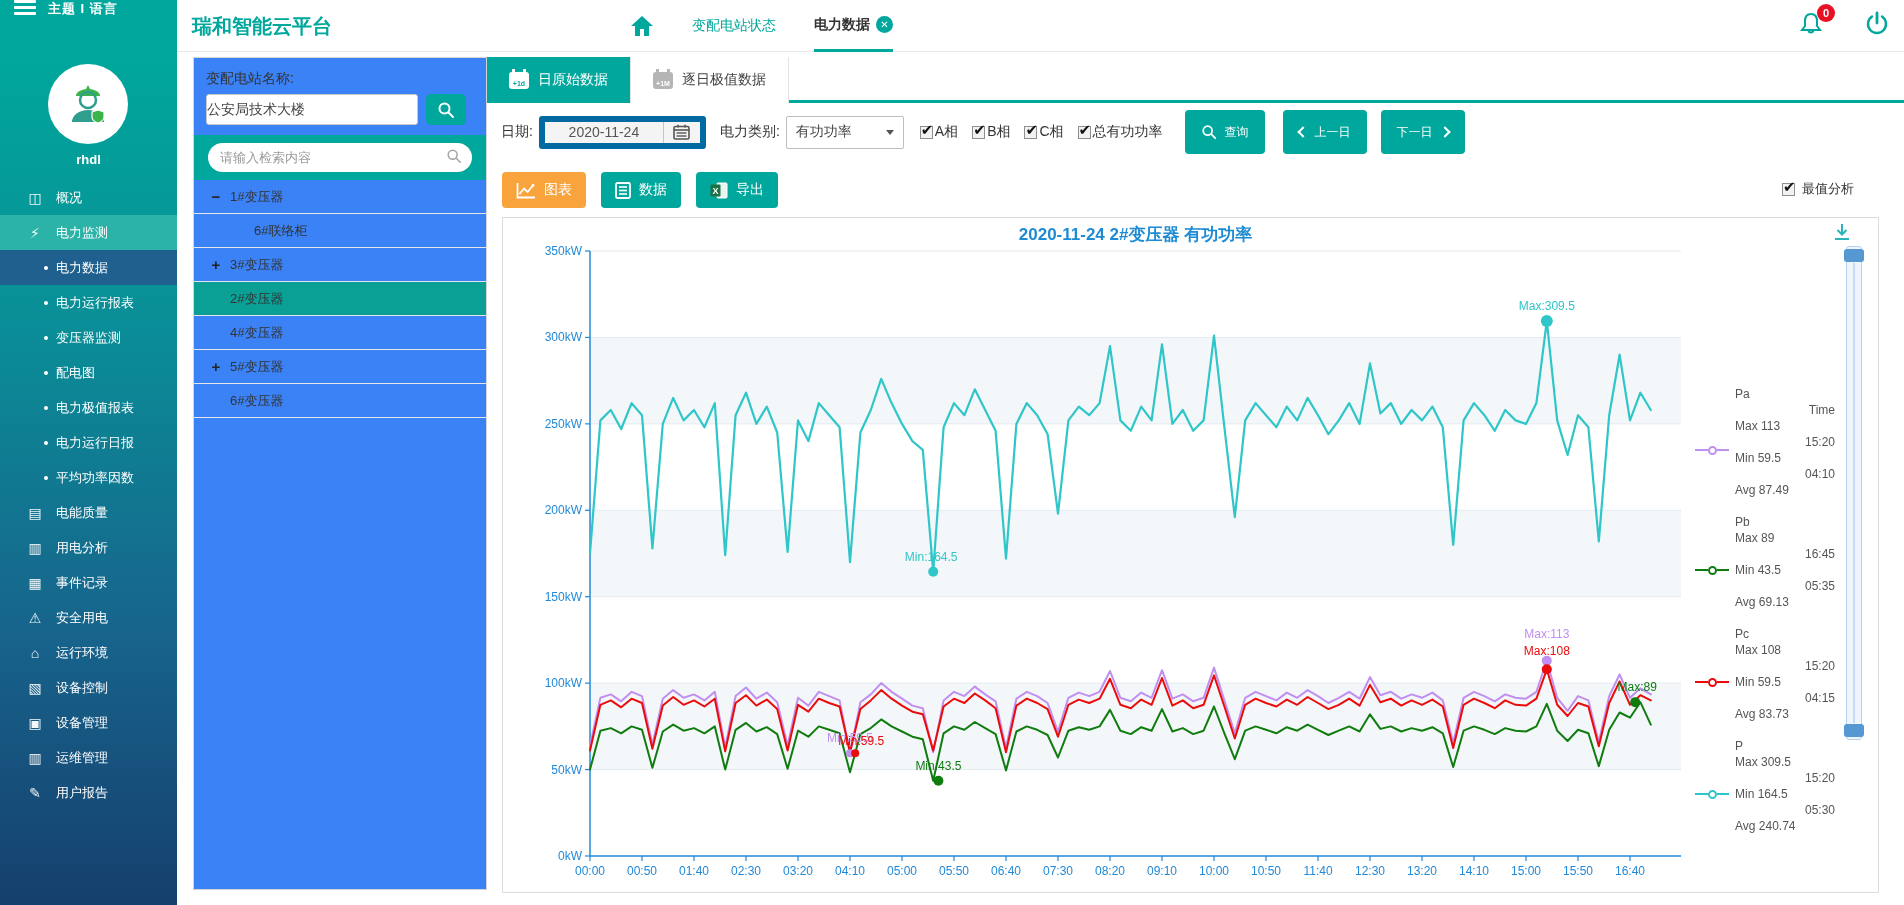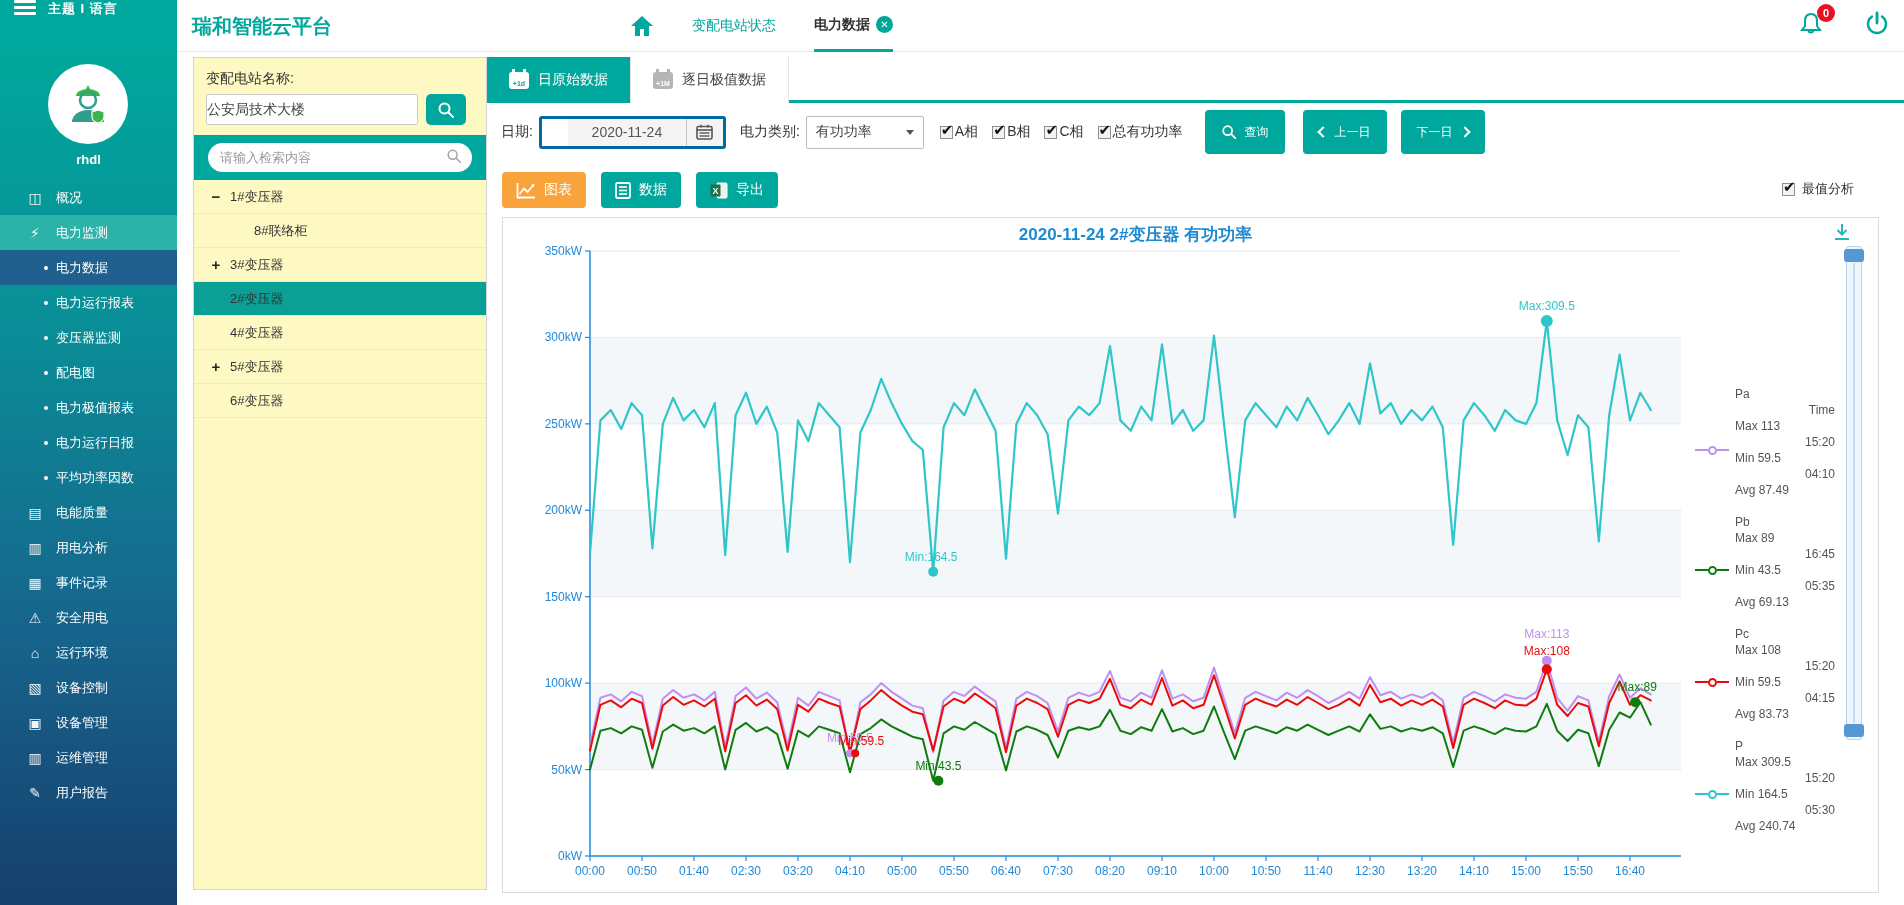--- a/index.html
+++ b/index.html
@@ -32,21 +32,21 @@
   #username{position:absolute;left:0;top:100px;width:177px;text-align:center;color:#fff;font-size:13px;font-weight:bold;}
   #side-menu{position:absolute;left:0;top:128px;width:177px;}
   .menu-item{height:35px;display:flex;align-items:center;color:#fff;font-size:13px;cursor:pointer;padding-left:26px;gap:12px;}
   .menu-item .mi-icon{width:18px;text-align:center;font-size:14px;opacity:.95;}
   .menu-item.lvl1{padding-left:44px;gap:8px;font-size:13px;}
   .menu-item.lvl1 .dot{width:4px;height:4px;border-radius:50%;background:#fff;}
   .menu-item.parent-active{background:#2cb3a8;}
   .menu-item.sub-active{background:#1f608f;}
 
   
-  #tree-card{position:absolute;left:193px;top:57px;width:294px;height:833px;background:#fef9c3;border:1px solid #d4d4d4;z-index:10;}
+  #tree-card{position:absolute;left:193px;top:57px;width:294px;height:833px;background:#3b82f6;border:1px solid #d4d4d4;z-index:10;}
   #station-label{padding:12px 12px 6px 12px;font-size:14px;color:#333;}
   #station-row{display:flex;align-items:center;gap:8px;padding:0 12px 10px 12px;}
   #station-input{width:212px;height:31px;border:1px solid #c9c9c9;border-radius:3px;font-size:14px;color:#444;padding:0 0;}
   .sq-btn{width:40px;height:31px;background:var(--teal);border:none;border-radius:5px;display:flex;align-items:center;justify-content:center;cursor:pointer;}
   #search-strip{height:45px;background:var(--teal);display:flex;align-items:center;padding:0 14px;}
   #tree-search{width:100%;height:29px;border:none;border-radius:15px;padding:0 30px 0 12px;font-size:13px;color:#555;outline:none;}
   #tree-search::placeholder{color:#9a9a9a;}
   #pill-mag{position:relative;margin-left:-26px;opacity:.65;}
   #tree-list .tree-row{height:34px;display:flex;align-items:center;border-bottom:1px solid #e6e6e6;font-size:13px;color:#333;cursor:pointer;}
   .tree-row .expander{width:16px;font-weight:bold;font-size:15px;color:#222;text-align:center;margin:0 6px 0 14px;}
@@ -61,21 +61,21 @@
   .subtab.active{background:var(--teal);color:#fff;}
   .cal-ic{width:20px;height:17px;border-radius:3px;position:relative;display:flex;align-items:flex-end;justify-content:center;font-size:7px;font-weight:bold;padding-bottom:2px;}
   .cal-ic:before{content:"";position:absolute;top:-3px;left:3px;width:3px;height:4px;background:inherit;}
   .cal-ic:after{content:"";position:absolute;top:-3px;right:3px;width:3px;height:4px;background:inherit;}
   .subtab.active .cal-ic{background:#fff;color:var(--teal);}
   .subtab:not(.active) .cal-ic{background:#b5b5b5;color:#fff;}
 
   
   #filter-row{position:absolute;left:487px;top:103px;width:1417px;height:58px;display:flex;align-items:center;font-size:14px;color:#333;}
   #filter-row .lbl{margin:0 6px 0 14px;}
-  #date-group{display:flex;height:33px;border:3px solid #0369a1;border-radius:3px;overflow:hidden;padding-left:26px;}
+  #date-group{display:flex;height:33px;border:6px solid #0369a1;border-radius:3px;overflow:hidden;}
   #date-value{width:118px;background:#f4f4f4;color:#555;display:flex;align-items:center;justify-content:center;font-size:14px;}
   #date-cal-btn{width:37px;background:#f4f4f4;border-left:1px solid #c6c6c6;display:flex;align-items:center;justify-content:center;cursor:pointer;}
   #cat-select{width:118px;height:33px;border:1px solid #bdbdbd;border-radius:2px;background:#fff;display:flex;align-items:center;justify-content:space-between;padding:0 9px;color:#444;cursor:pointer;}
   .sel-arrow{width:0;height:0;border-left:4px solid transparent;border-right:4px solid transparent;border-top:5px solid #555;}
   #phase-checks{display:flex;align-items:center;gap:14px;margin-left:16px;}
   .chk{display:flex;align-items:center;cursor:pointer;}
   .chk .box{width:13px;height:13px;border:1px solid #8f8f8f;background:#f2f2f2;position:relative;margin-right:2px;}
   .chk .box.checked:after{content:"\2714";position:absolute;left:0px;top:-6px;font-size:15px;font-weight:bold;color:#111;}
   .teal-btn{height:44px;background:var(--teal);color:#fff;border:none;border-radius:4px;font-size:12px;display:flex;align-items:center;gap:8px;padding:0 16px;cursor:pointer;}
   #query-btn{margin-left:22px;}
@@ -261,21 +261,21 @@
           <line x1="11.5" y1="11.5" x2="16" y2="16" stroke="#777" stroke-width="1.8" stroke-linecap="round"></line>
         </svg>
     </span>
   </div>
   <div id="tree-list">
       <div class="tree-row">
         <span class="expander">−</span>
         <span>1#变压器</span>
       </div>
       <div class="tree-row ind2">
-        <span>8#联络柜</span>
+        <span>6#联络柜</span>
       </div>
       <div class="tree-row">
         <span class="expander">+</span>
         <span>3#变压器</span>
       </div>
       <div class="tree-row ind1 selected">
         <span>2#变压器</span>
       </div>
       <div class="tree-row ind1">
         <span>4#变压器</span>

